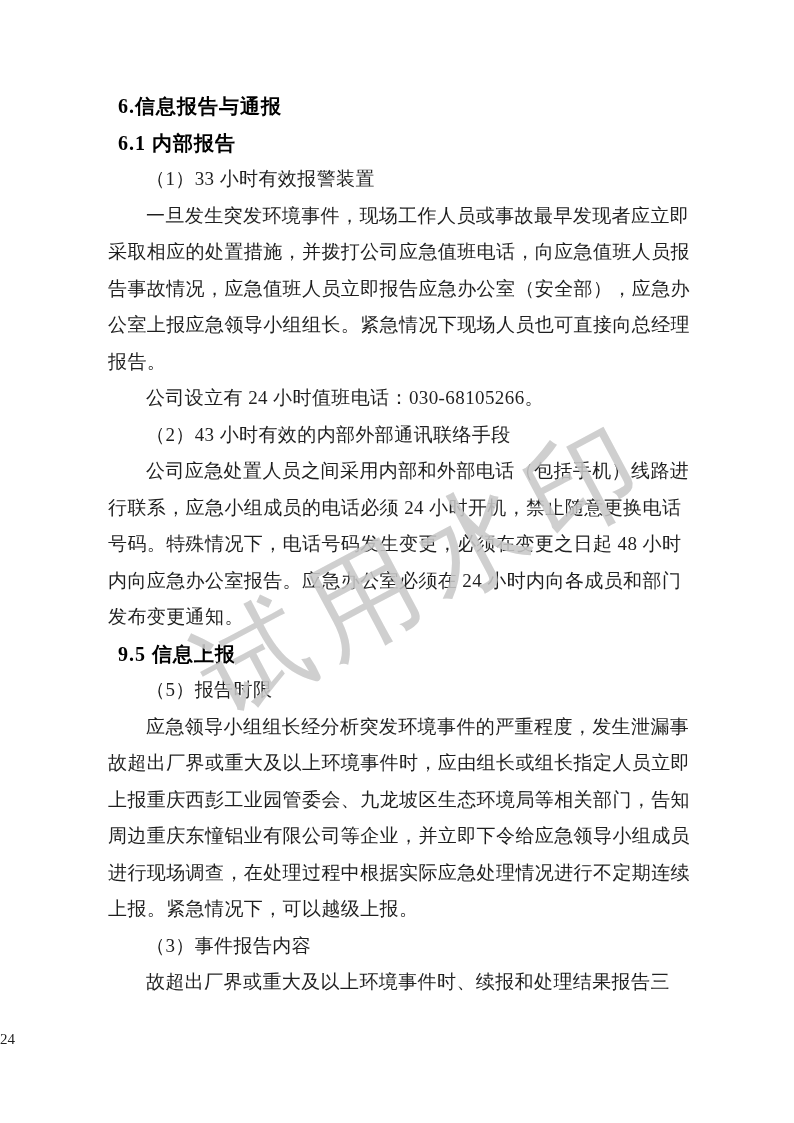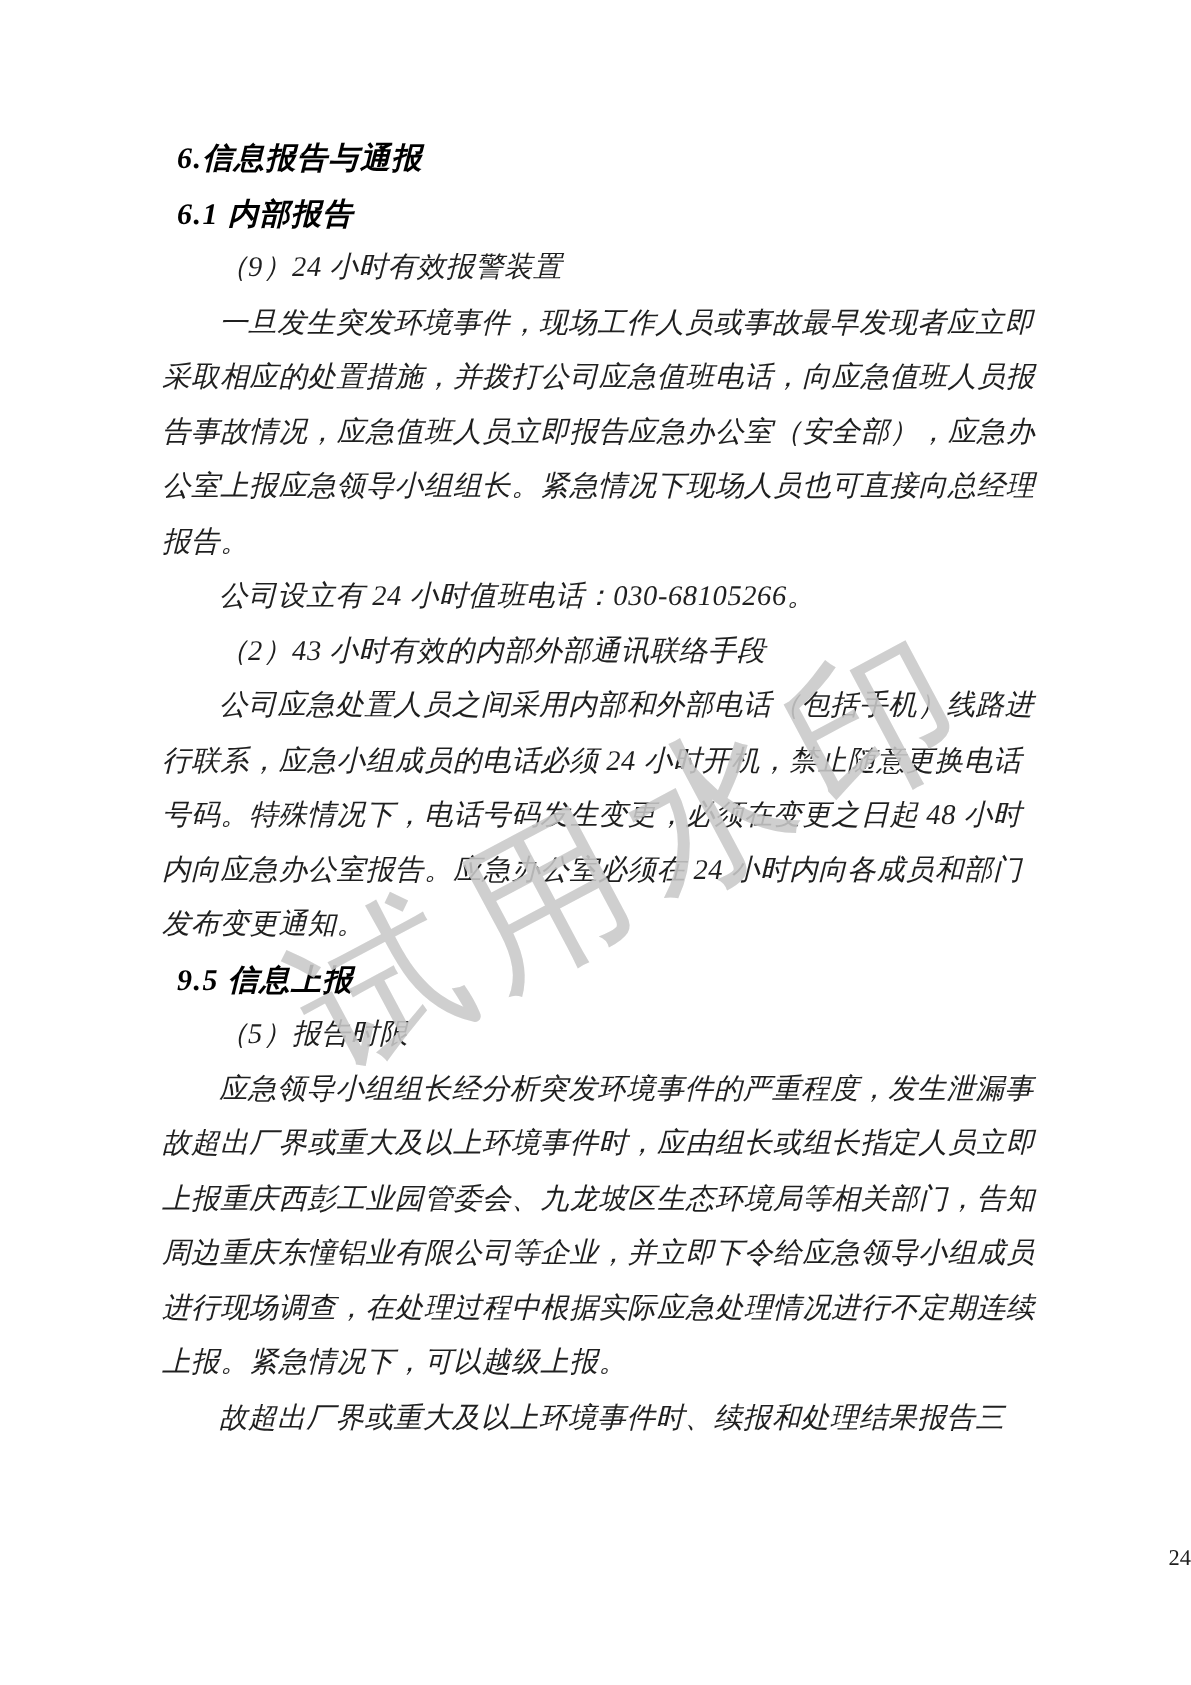--- a/index.html
+++ b/index.html
@@ -12,21 +12,20 @@
     background: #ffffff;
     overflow: hidden;
     font-family: "Liberation Serif", serif;
   }
   .content {
     position: absolute;
     left: 108px;
     top: 88px;
     width: 584px;
     z-index: 1;
-    font-style: italic;
   }
   .block {
     font-size: 19px;
     line-height: 36.5px;
     color: #1f1f1f;
     white-space: pre-line;
     text-align: left;
     letter-spacing: 0.4px;
   }
   .heading1, .heading2 {
@@ -54,55 +53,56 @@
     white-space: nowrap;
     z-index: 3;
     pointer-events: none;
     font-family: "Liberation Serif", serif;
   }
   .page-number {
     position: absolute;
     left: 0;
     top: 1031px;
     width: 100%;
-    text-align: right;
+    text-align: left;
     font-size: 15px;
     color: #1f1f1f;
     z-index: 1;
   }
 </style>
 </head>
 <body>
 
 <div class="page">
 
   <div class="watermark">试用水印</div>
 
   <div class="content">
     <div class="block heading1">6.信息报告与通报</div>
     <div class="block heading2">6.1 内部报告</div>
-    <div class="block list-item">（9）24 小时有效报警装置</div>
+    <div class="block list-item">（1）33 小时有效报警装置</div>
     <div class="block paragraph">一旦发生突发环境事件，现场工作人员或事故最早发现者应立即
 采取相应的处置措施，并拨打公司应急值班电话，向应急值班人员报
 告事故情况，应急值班人员立即报告应急办公室（安全部），应急办
 公室上报应急领导小组组长。紧急情况下现场人员也可直接向总经理
 报告。</div>
     <div class="block paragraph">公司设立有 24 小时值班电话：030-68105266。</div>
     <div class="block list-item">（2）43 小时有效的内部外部通讯联络手段</div>
     <div class="block paragraph">公司应急处置人员之间采用内部和外部电话（包括手机）线路进
 行联系，应急小组成员的电话必须 24 小时开机，禁止随意更换电话
 号码。特殊情况下，电话号码发生变更，必须在变更之日起 48 小时
 内向应急办公室报告。应急办公室必须在 24 小时内向各成员和部门
 发布变更通知。</div>
     <div class="block heading2">9.5 信息上报</div>
     <div class="block list-item">（5）报告时限</div>
     <div class="block paragraph">应急领导小组组长经分析突发环境事件的严重程度，发生泄漏事
 故超出厂界或重大及以上环境事件时，应由组长或组长指定人员立即
 上报重庆西彭工业园管委会、九龙坡区生态环境局等相关部门，告知
 周边重庆东憧铝业有限公司等企业，并立即下令给应急领导小组成员
 进行现场调查，在处理过程中根据实际应急处理情况进行不定期连续
 上报。紧急情况下，可以越级上报。</div>
+    <div class="block list-item">（3）事件报告内容</div>
     <div class="block paragraph">故超出厂界或重大及以上环境事件时、续报和处理结果报告三</div>
   </div>
 
   <div class="page-number">24</div>
 
 </div>
 
 </body></html>

